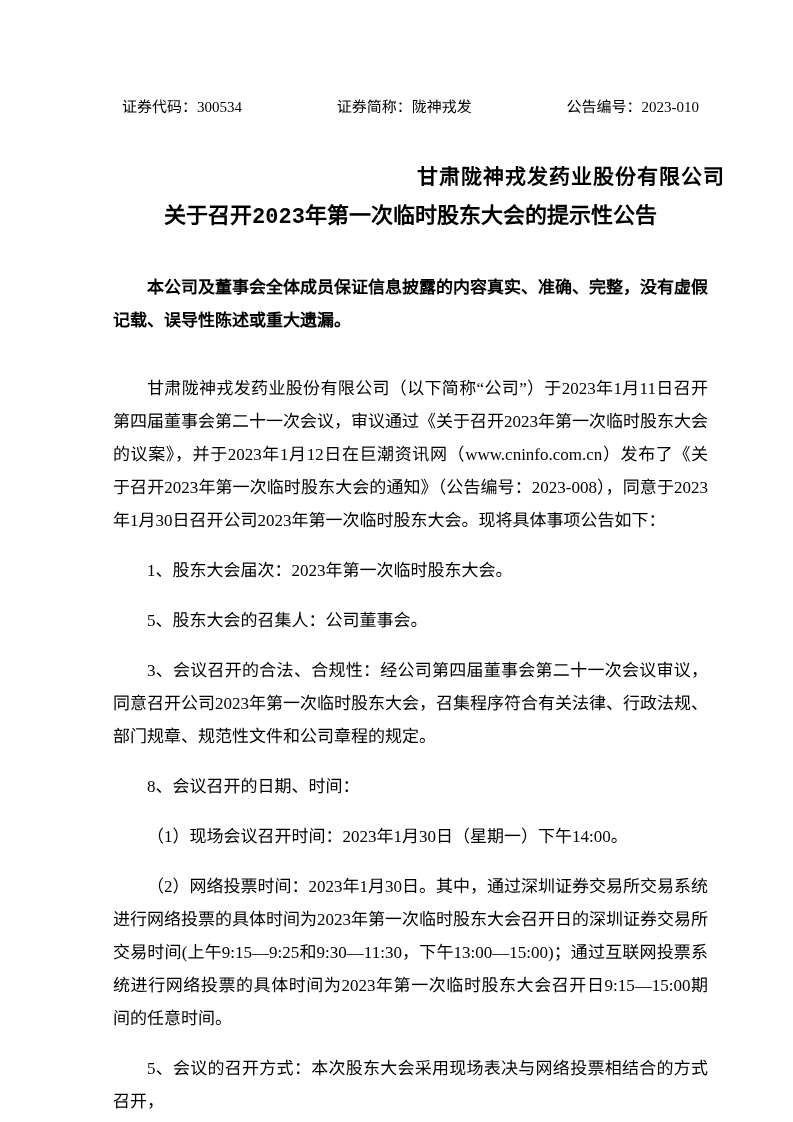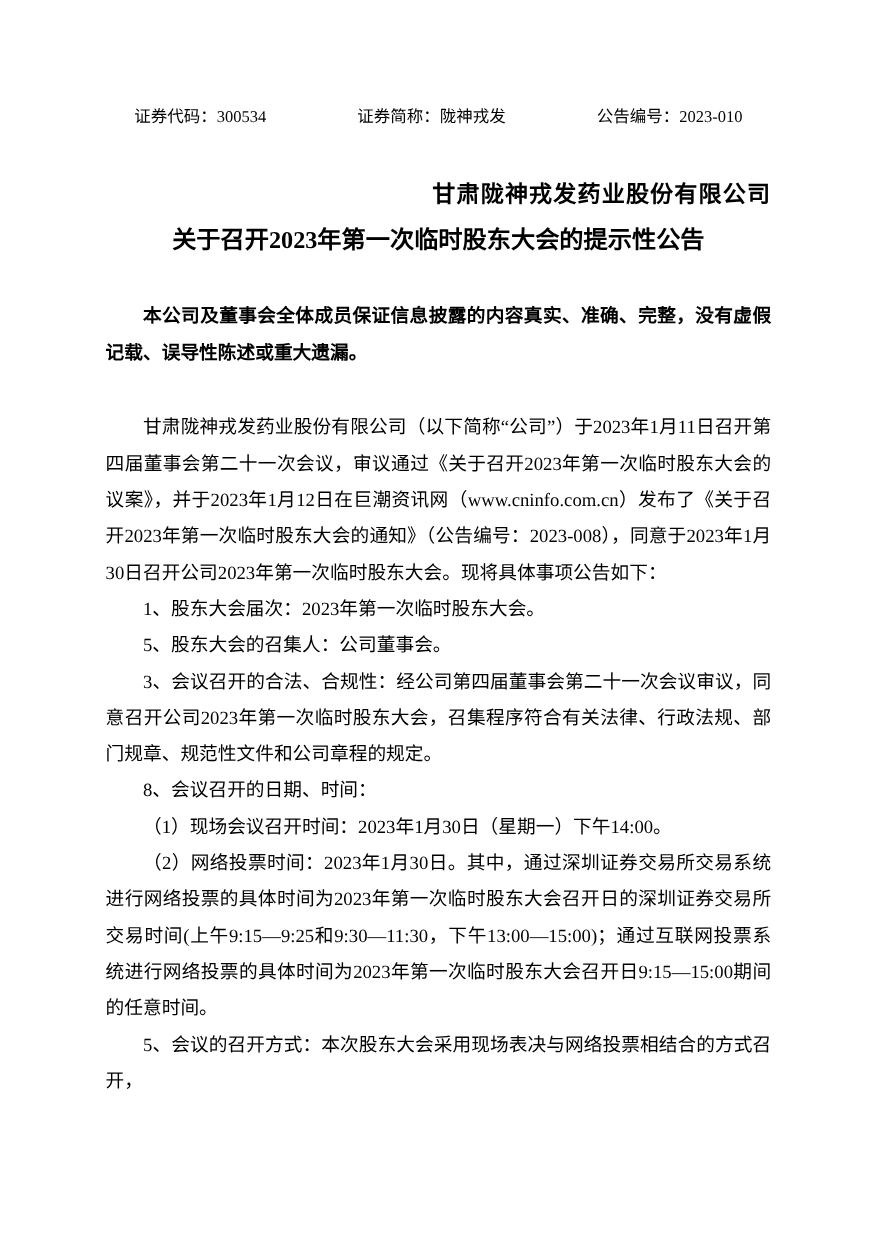--- a/index.html
+++ b/index.html
@@ -9,21 +9,21 @@
   }
   .page {
     position: relative;
     width: 793px;
     height: 1122px;
     background: #ffffff;
     color: #000000;
     font-family: "Liberation Serif", "DejaVu Serif", serif;
     overflow: hidden;
     box-sizing: border-box;
-    padding: 97px 92px 0 96px;
+    padding: 97px 68px 0 96px;
   }
   .header-row {
     display: flex;
     justify-content: space-between;
     align-items: baseline;
     font-size: 15px;
     line-height: 20px;
     padding: 0 26px;
     white-space: nowrap;
   }
@@ -34,28 +34,29 @@
     line-height: 28px;
     font-weight: bold;
     letter-spacing: 1px;
   }
   .doc-subtitle {
     margin: 13px 0 0 0;
     text-align: center;
     font-size: 22px;
     line-height: 28px;
     font-weight: bold;
+    font-family: Liberation Mono, monospace;
   }
   .bodytext {
     font-size: 17px;
     line-height: 33px;
     text-align: justify;
   }
   .para {
-    margin: 0;
+    margin: 17px;
     text-indent: 2em;
   }
   .disclaimer {
     margin-top: 39px;
     font-weight: bold;
   }
   .intro {
     margin-top: 35px;
   }
   .section-heading {

